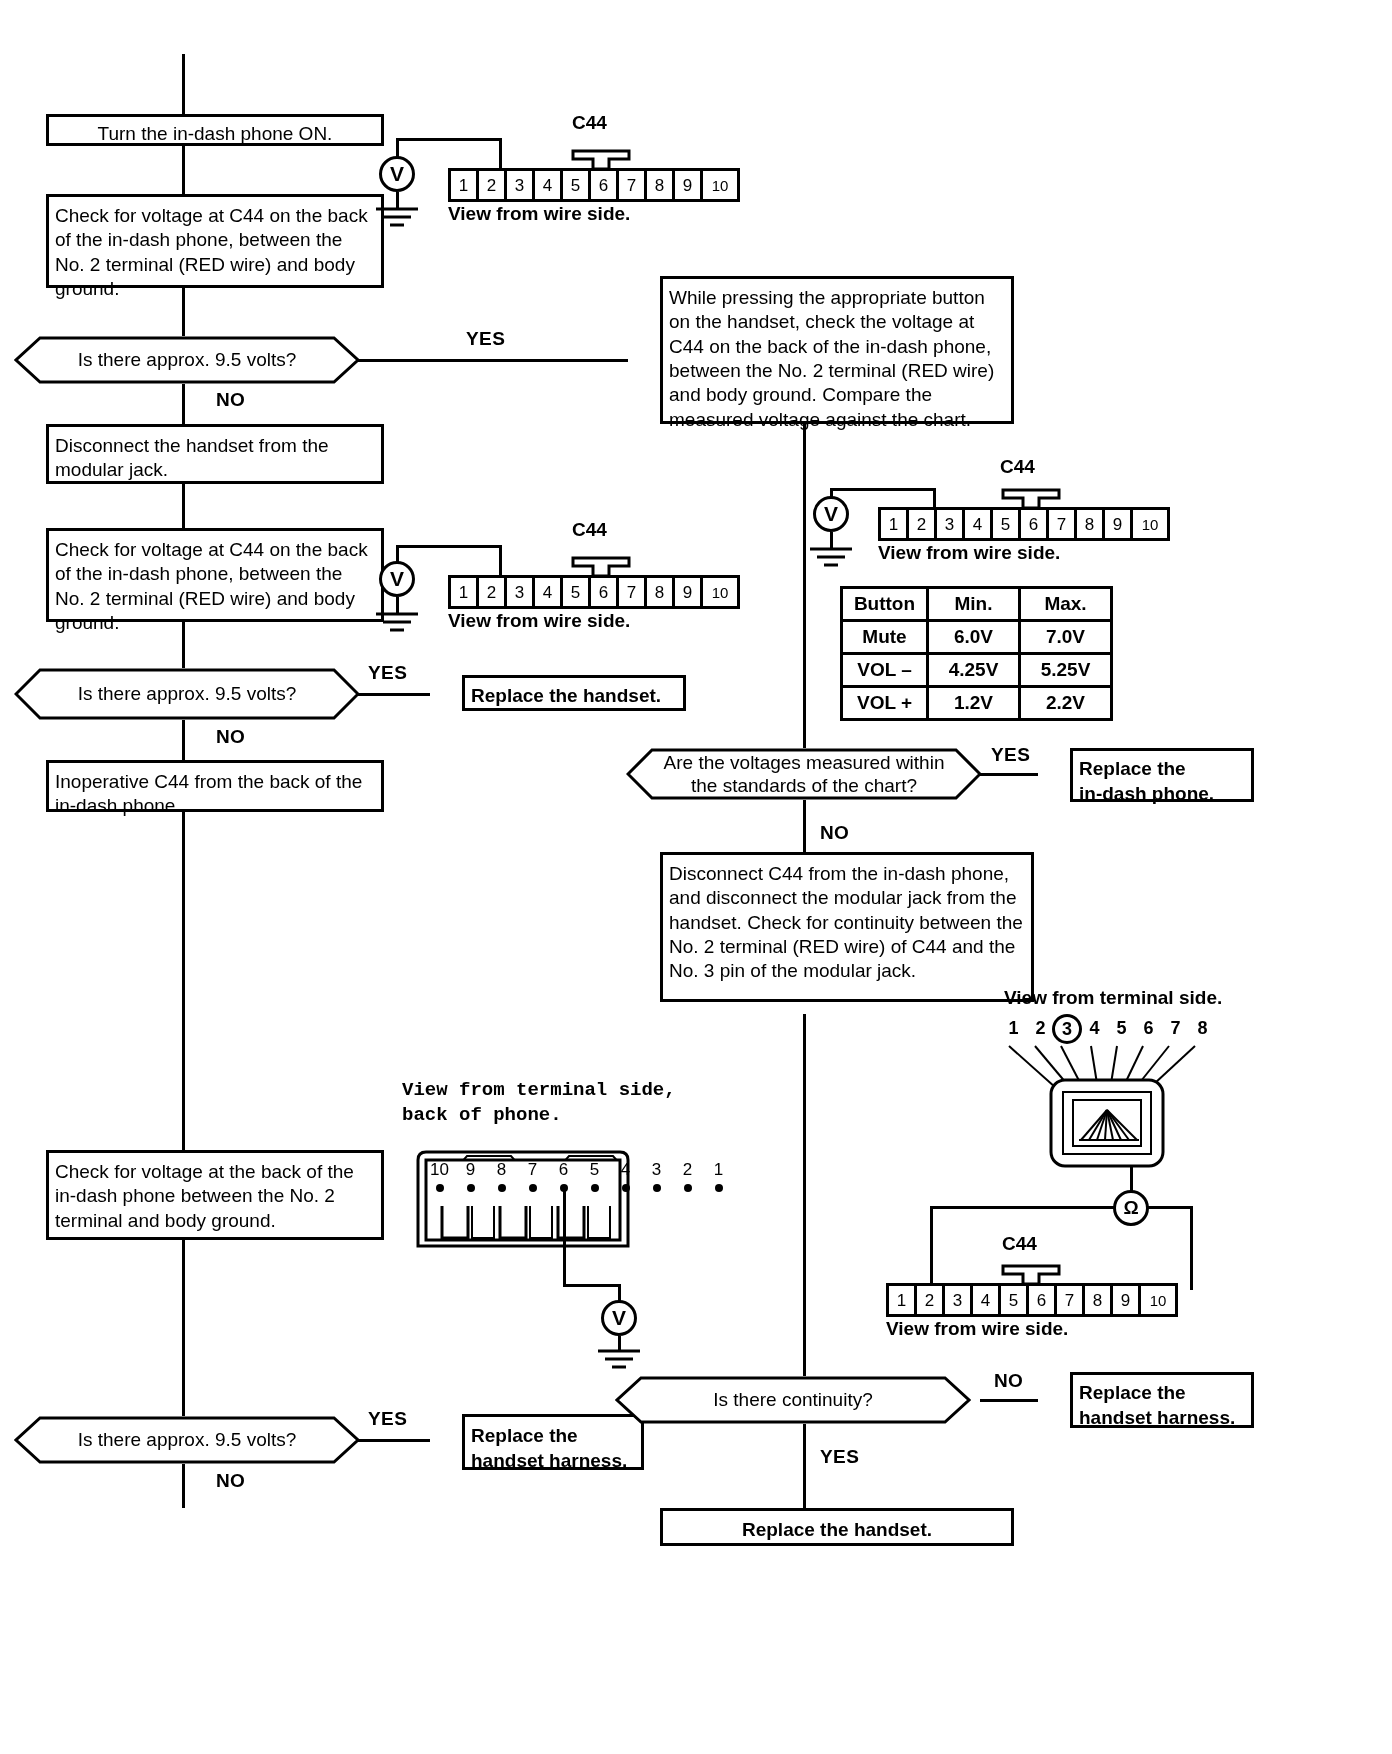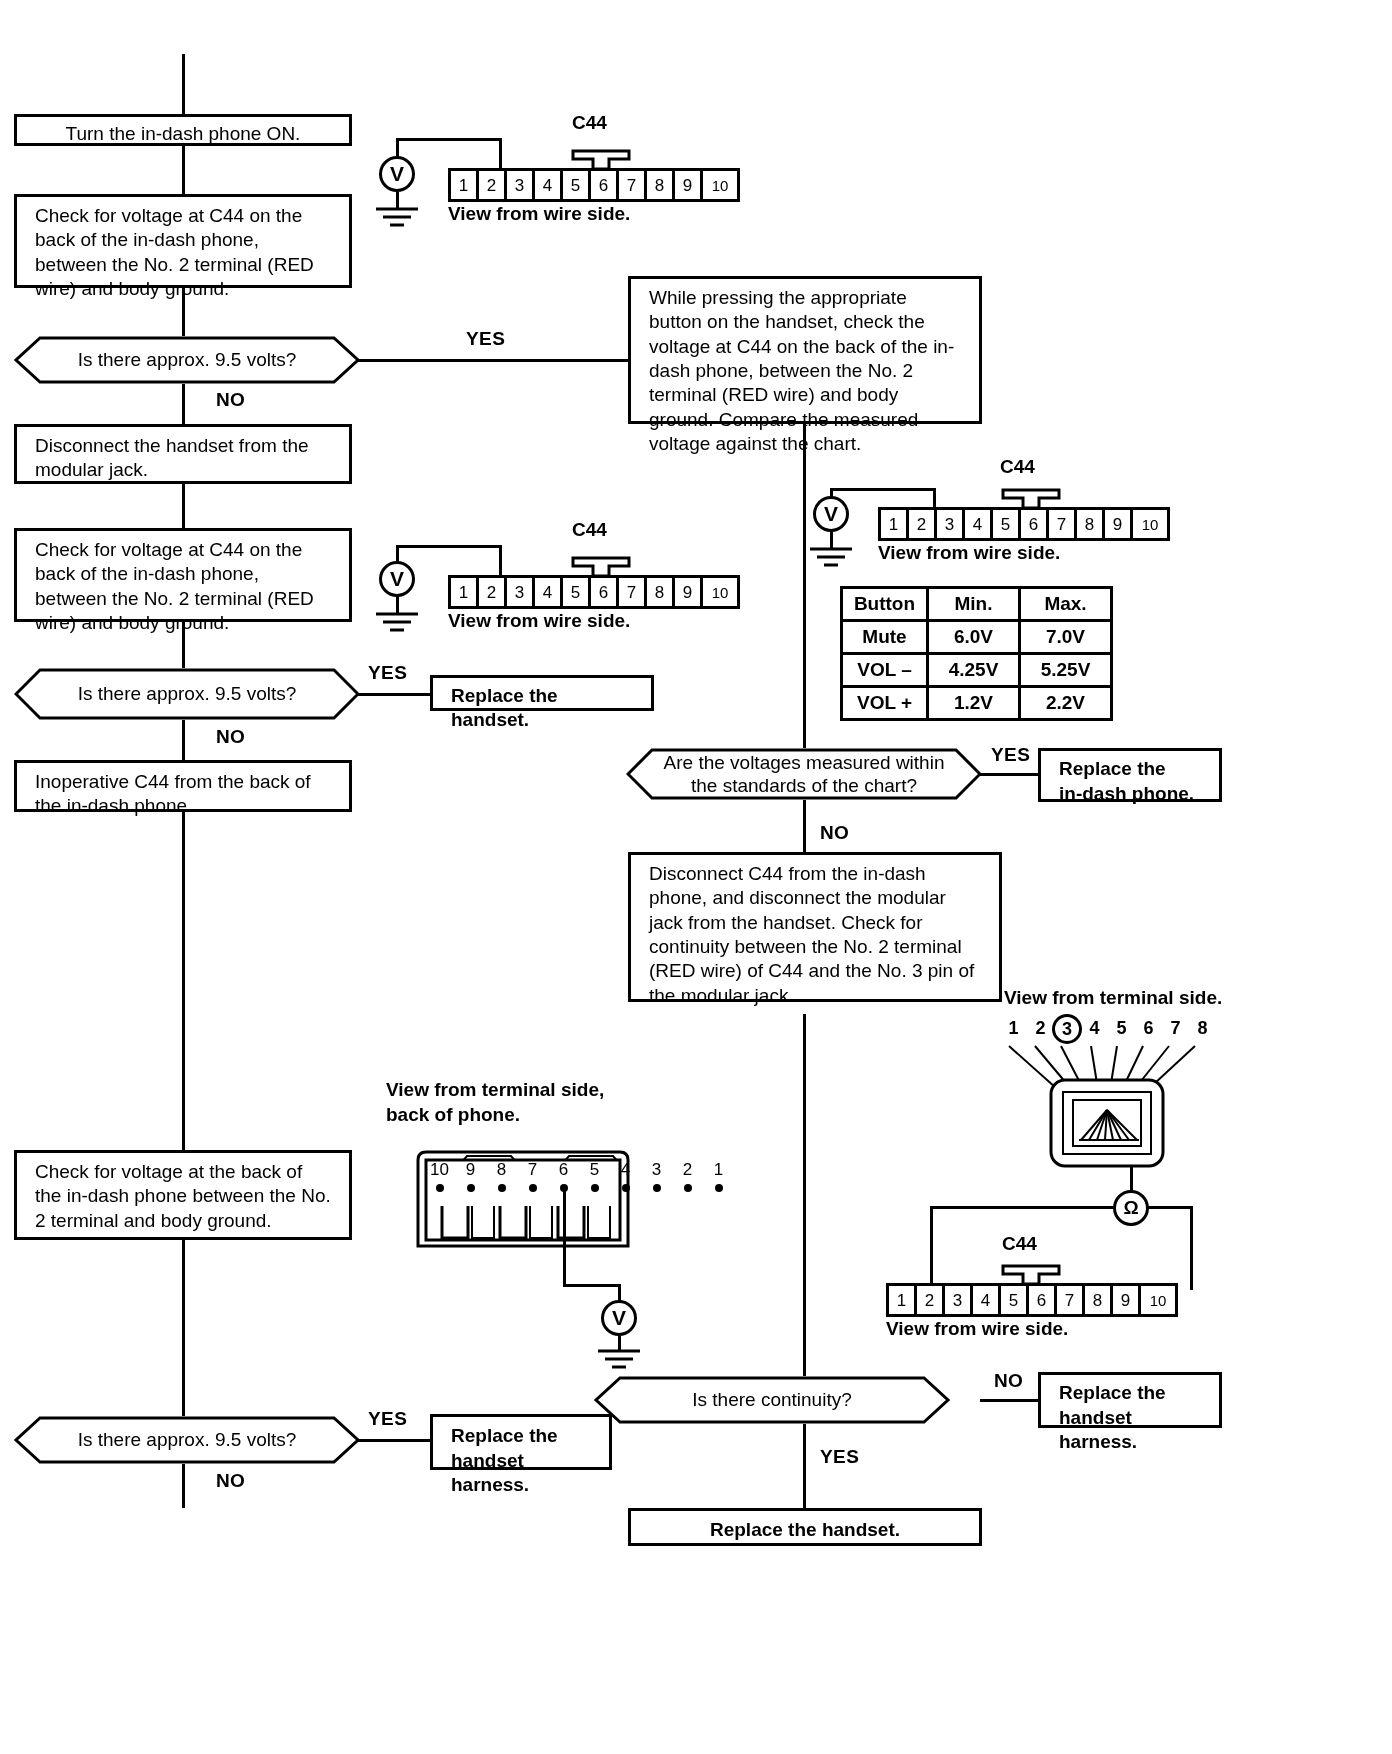--- a/index.html
+++ b/index.html
@@ -1,21 +1,21 @@
 <!DOCTYPE html>
 <html><head>
 <meta charset="utf-8">
 <style>
   html,body{margin:0;padding:0;background:#fff;}
   body{width:1392px;height:1754px;position:relative;
        font-family:"Liberation Sans",sans-serif;color:#000;}
   .pg{position:absolute;left:0;top:0;width:1392px;height:1754px;}
   
   .box{position:absolute;box-sizing:border-box;border:3px solid #000;background:#fff;
-       font-size:19px;line-height:1.28;padding:7px 18px;}
+       font-size:19px;line-height:1.28;padding:7px 6px;margin-left:32px;}
   .box.ctr{text-align:center;}
   .box.bold{font-weight:bold;}
   
   .title{position:absolute;box-sizing:border-box;border:4px solid #000;background:#fff;
          font-size:24px;font-weight:bold;padding:8px 14px;letter-spacing:.1px;}
   
   .hex{position:absolute;}
   .hex svg{display:block;}
   .hex .htxt{position:absolute;left:0;top:0;width:100%;height:100%;
        display:flex;align-items:center;justify-content:center;font-size:19px;
@@ -166,21 +166,21 @@
   </div>
   <div class="ln lnh" style="left:358px;top:693px;width:72px;"></div>
   <div class="yn" style="left:368px;top:662px;">YES</div>
   <div class="yn" style="left:216px;top:726px;">NO</div>
   <div class="box bold" style="left:430px;top:675px;width:224px;height:36px;padding-top:6px;">Replace the handset.</div>
 
   <div class="box" style="left:14px;top:760px;width:338px;height:52px;">Inoperative C44 from the back of the in-dash phone.</div>
 
   <div class="box" style="left:14px;top:1150px;width:338px;height:90px;">Check for voltage at the back of the in-dash phone between the No. 2 terminal and body ground.</div>
 
-  <div class="cap" style="left:386px;top:1078px;line-height:1.3;">View from terminal side,<br>back of phone.</div>
+  <div class="cap" style="left:402px;top:1078px;line-height:1.3;font-family:Liberation Mono, monospace;">View from terminal side,<br>back of phone.</div>
 
   <svg style="position:absolute;left:414px;top:1138px;" width="218" height="112">
     <path d="M4,22 q0-8 8-8 h194 q8,0 8,8 v86 h-210 z" fill="#fff" stroke="#000" stroke-width="3"></path>
     <path d="M12,26 h34 l7,-8 h44 l7,8 h44 l7,-8 h44 l7,8" fill="none" stroke="#000" stroke-width="2"></path>
   </svg>
 
   <svg style="position:absolute;left:424px;top:1158px;" width="198" height="84">
     <rect x="2" y="2" width="194" height="80" fill="#fff" stroke="#000" stroke-width="3"></rect>
     <path d="M18,48 v32 h26 v-32 M76,48 v32 h26 v-32 M134,48 v32 h26 v-32" fill="none" stroke="#000" stroke-width="3"></path>
     <path d="M48,48 v32 h22 v-32 M106,48 v32 h22 v-32 M164,48 v32 h22 v-32" fill="none" stroke="#000" stroke-width="2"></path>
@@ -364,21 +364,21 @@
     <div class="cell">4</div>
     <div class="cell">5</div>
     <div class="cell">6</div>
     <div class="cell">7</div>
     <div class="cell">8</div>
     <div class="cell">9</div>
     <div class="cell">10</div>
   </div>
   <div class="cap" style="left:886px;top:1317px;">View from wire side.</div>
 
-  <div class="hex" style="left:594px;top:1376px;width:356px;height:48px;">
+  <div class="hex" style="left:615px;top:1376px;width:356px;height:48px;">
     <svg width="356" height="48" viewBox="0 0 356 48">
       <path d="M26,2 H330 L354,24 L330,46 H26 L2,24 Z" fill="#fff" stroke="#000" stroke-width="3"></path>
     </svg>
     <div class="htxt">Is there continuity?</div>
   </div>
   <div class="ln lnh" style="left:980px;top:1399px;width:58px;"></div>
   <div class="yn" style="left:994px;top:1370px;">NO</div>
   <div class="yn" style="left:820px;top:1446px;">YES</div>
   <div class="box bold" style="left:1038px;top:1372px;width:184px;height:56px;padding-top:6px;line-height:1.3;">Replace the<br>handset harness.</div>
 

